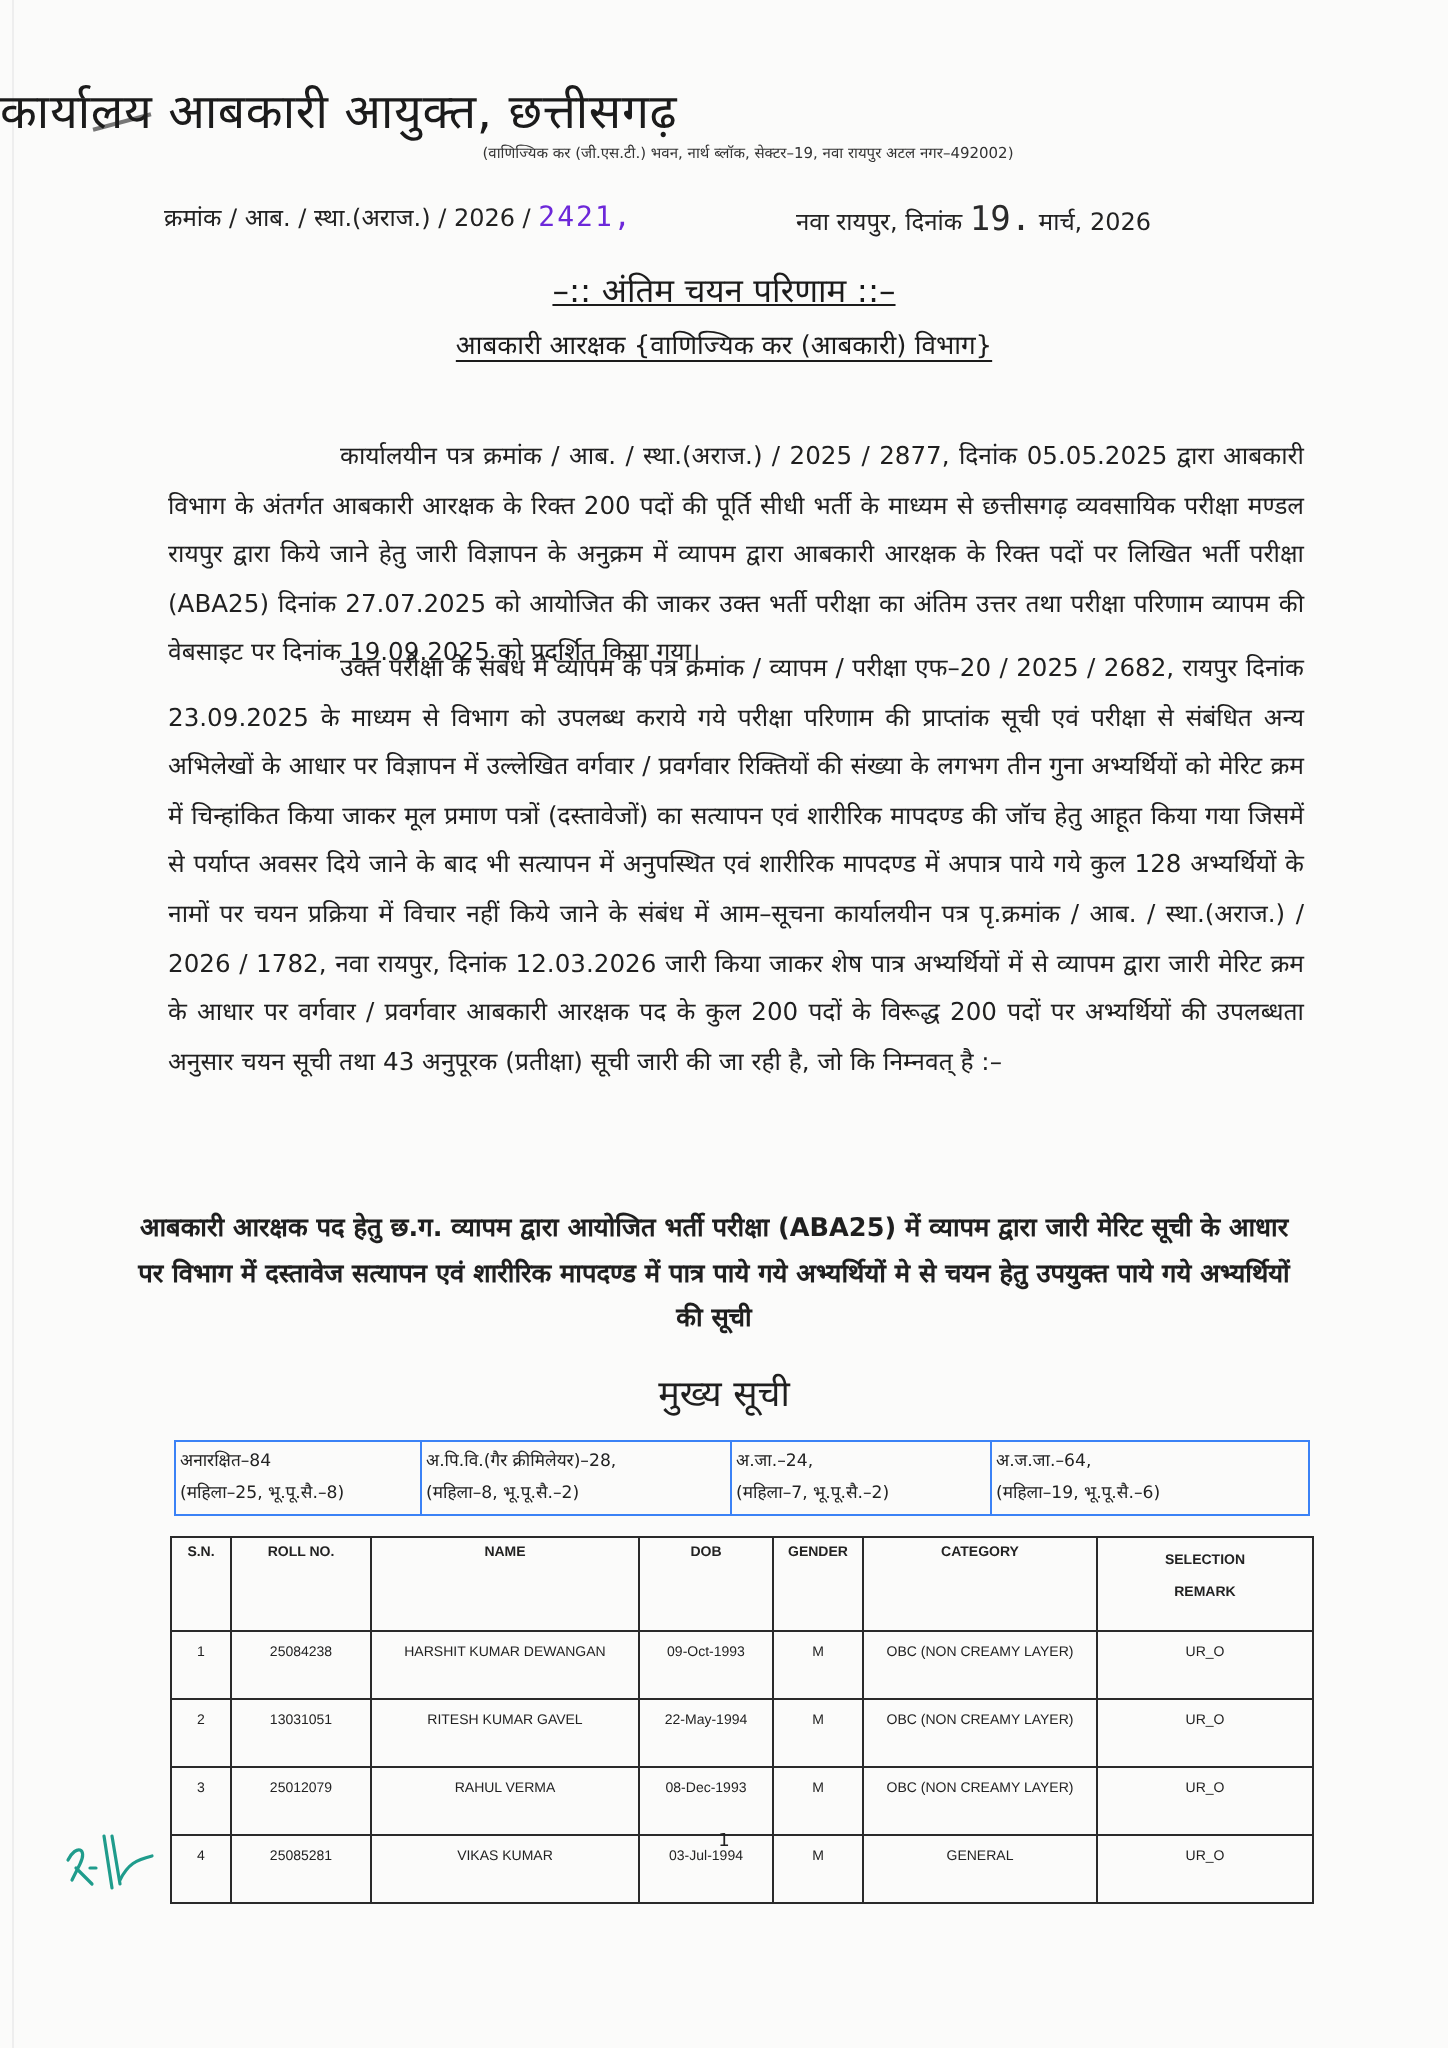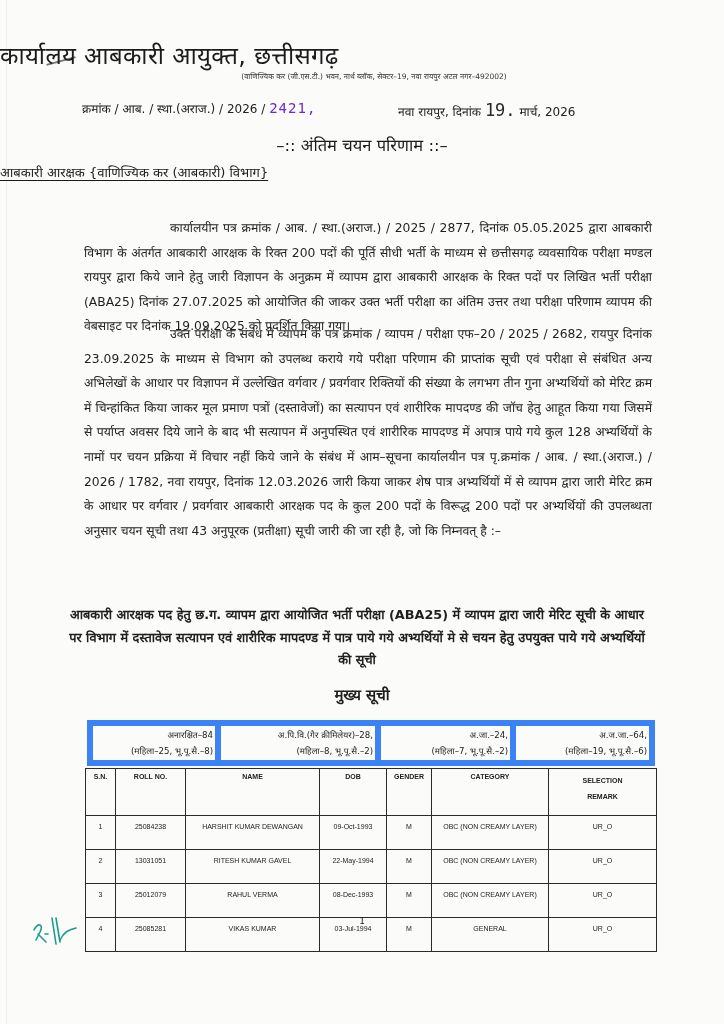--- a/index.html
+++ b/index.html
@@ -9,32 +9,32 @@
   }
   .abs { position:absolute; }
   .page-edge { position:absolute; left:6px; top:0; width:1px; height:1024px; background:#eee; }
   .title { left:0; width:596px; top:38px; font-size:24px; color:#1b1b1b; letter-spacing:0.3px; }
   .subaddr { left:0; width:724px; top:71px; text-align:center; font-size:7.5px; color:#333;margin-left:12px; }
   .mark-line { left:46px; top:60px; width:30px; height:2px; background:#777; transform:rotate(-15deg); }
   .refline { left:82px; top:100px; font-size:12px; color:#222; white-space:nowrap; }
   .refline .hand { font-family:"DejaVu Sans Mono", monospace; font-size:14px; color:#6d28d9; letter-spacing:1px; }
   .dateline { left:398px; top:100px; font-size:12px; color:#222; white-space:nowrap; }
   .dateline .hand { font-family:"DejaVu Sans Mono", monospace; font-size:17px; color:#2a2a2a; }
-  .heading { left:0; width:724px; top:133px; text-align:center; font-size:16.5px; color:#1b1b1b; }
-  .subheading { left:0; width:724px; top:163px; text-align:left; font-size:13px; color:#1b1b1b; }
+  .heading { left:0; width:724px; top:133px; text-align:center; font-size:16.5px; color:#1b1b1b;text-decoration:underline; }
+  .subheading { left:0; width:724px; top:163px; text-align:center; font-size:13px; color:#1b1b1b; }
   .subheading span { text-decoration:underline; text-underline-offset:3px; }
   .para { left:84px; width:568px; font-size:12.3px; line-height:24.6px; text-align:justify; color:#1f1f1f; }
   .para p { margin:0; text-indent:86px; }
   .p1 { top:174px;margin-top:42px; }
   .p2 { top:322px; }
   .bold-title { left:64px; width:586px; top:604px; text-align:center; font-size:12.8px; line-height:22.5px; font-weight:bold; color:#1f1f1f; }
-  .list-title { left:0; width:724px; top:684px; text-align:center; font-size:15px; color:#1f1f1f;font-weight:bold; }
+  .list-title { left:0; width:724px; top:684px; text-align:center; font-size:18px; color:#1f1f1f; }
   table { border-collapse:collapse; position:absolute; }
   .cat-table { left:87px; top:720px; width:568px; height:38px; }
-  .cat-table td { border:6px solid #3b82f6; font-size:8.6px; text-align:right; line-height:16px; padding:1px 2px; color:#222; }
+  .cat-table td { border:1px solid #3b82f6; font-size:8.6px; text-align:left; line-height:16px; padding:1px 2px; color:#222; }
   .main-table { left:85px; top:768px; width:572px; }
   .main-table th, .main-table td { border:1px solid #2a2a2a; font-size:7px; text-align:center; color:#222; font-family:"Liberation Sans", sans-serif; }
   .main-table th { vertical-align:top; height:41px; padding-top:4px; font-weight:bold; }
   .main-table td { vertical-align:top; height:25px; padding-top:7px; }
   .pageno { left:0; width:724px; top:916px; text-align:center; font-size:9px; color:#222; }
   .signature { left:28px; top:912px; }
 </style>
 </head>
 <body>
 

